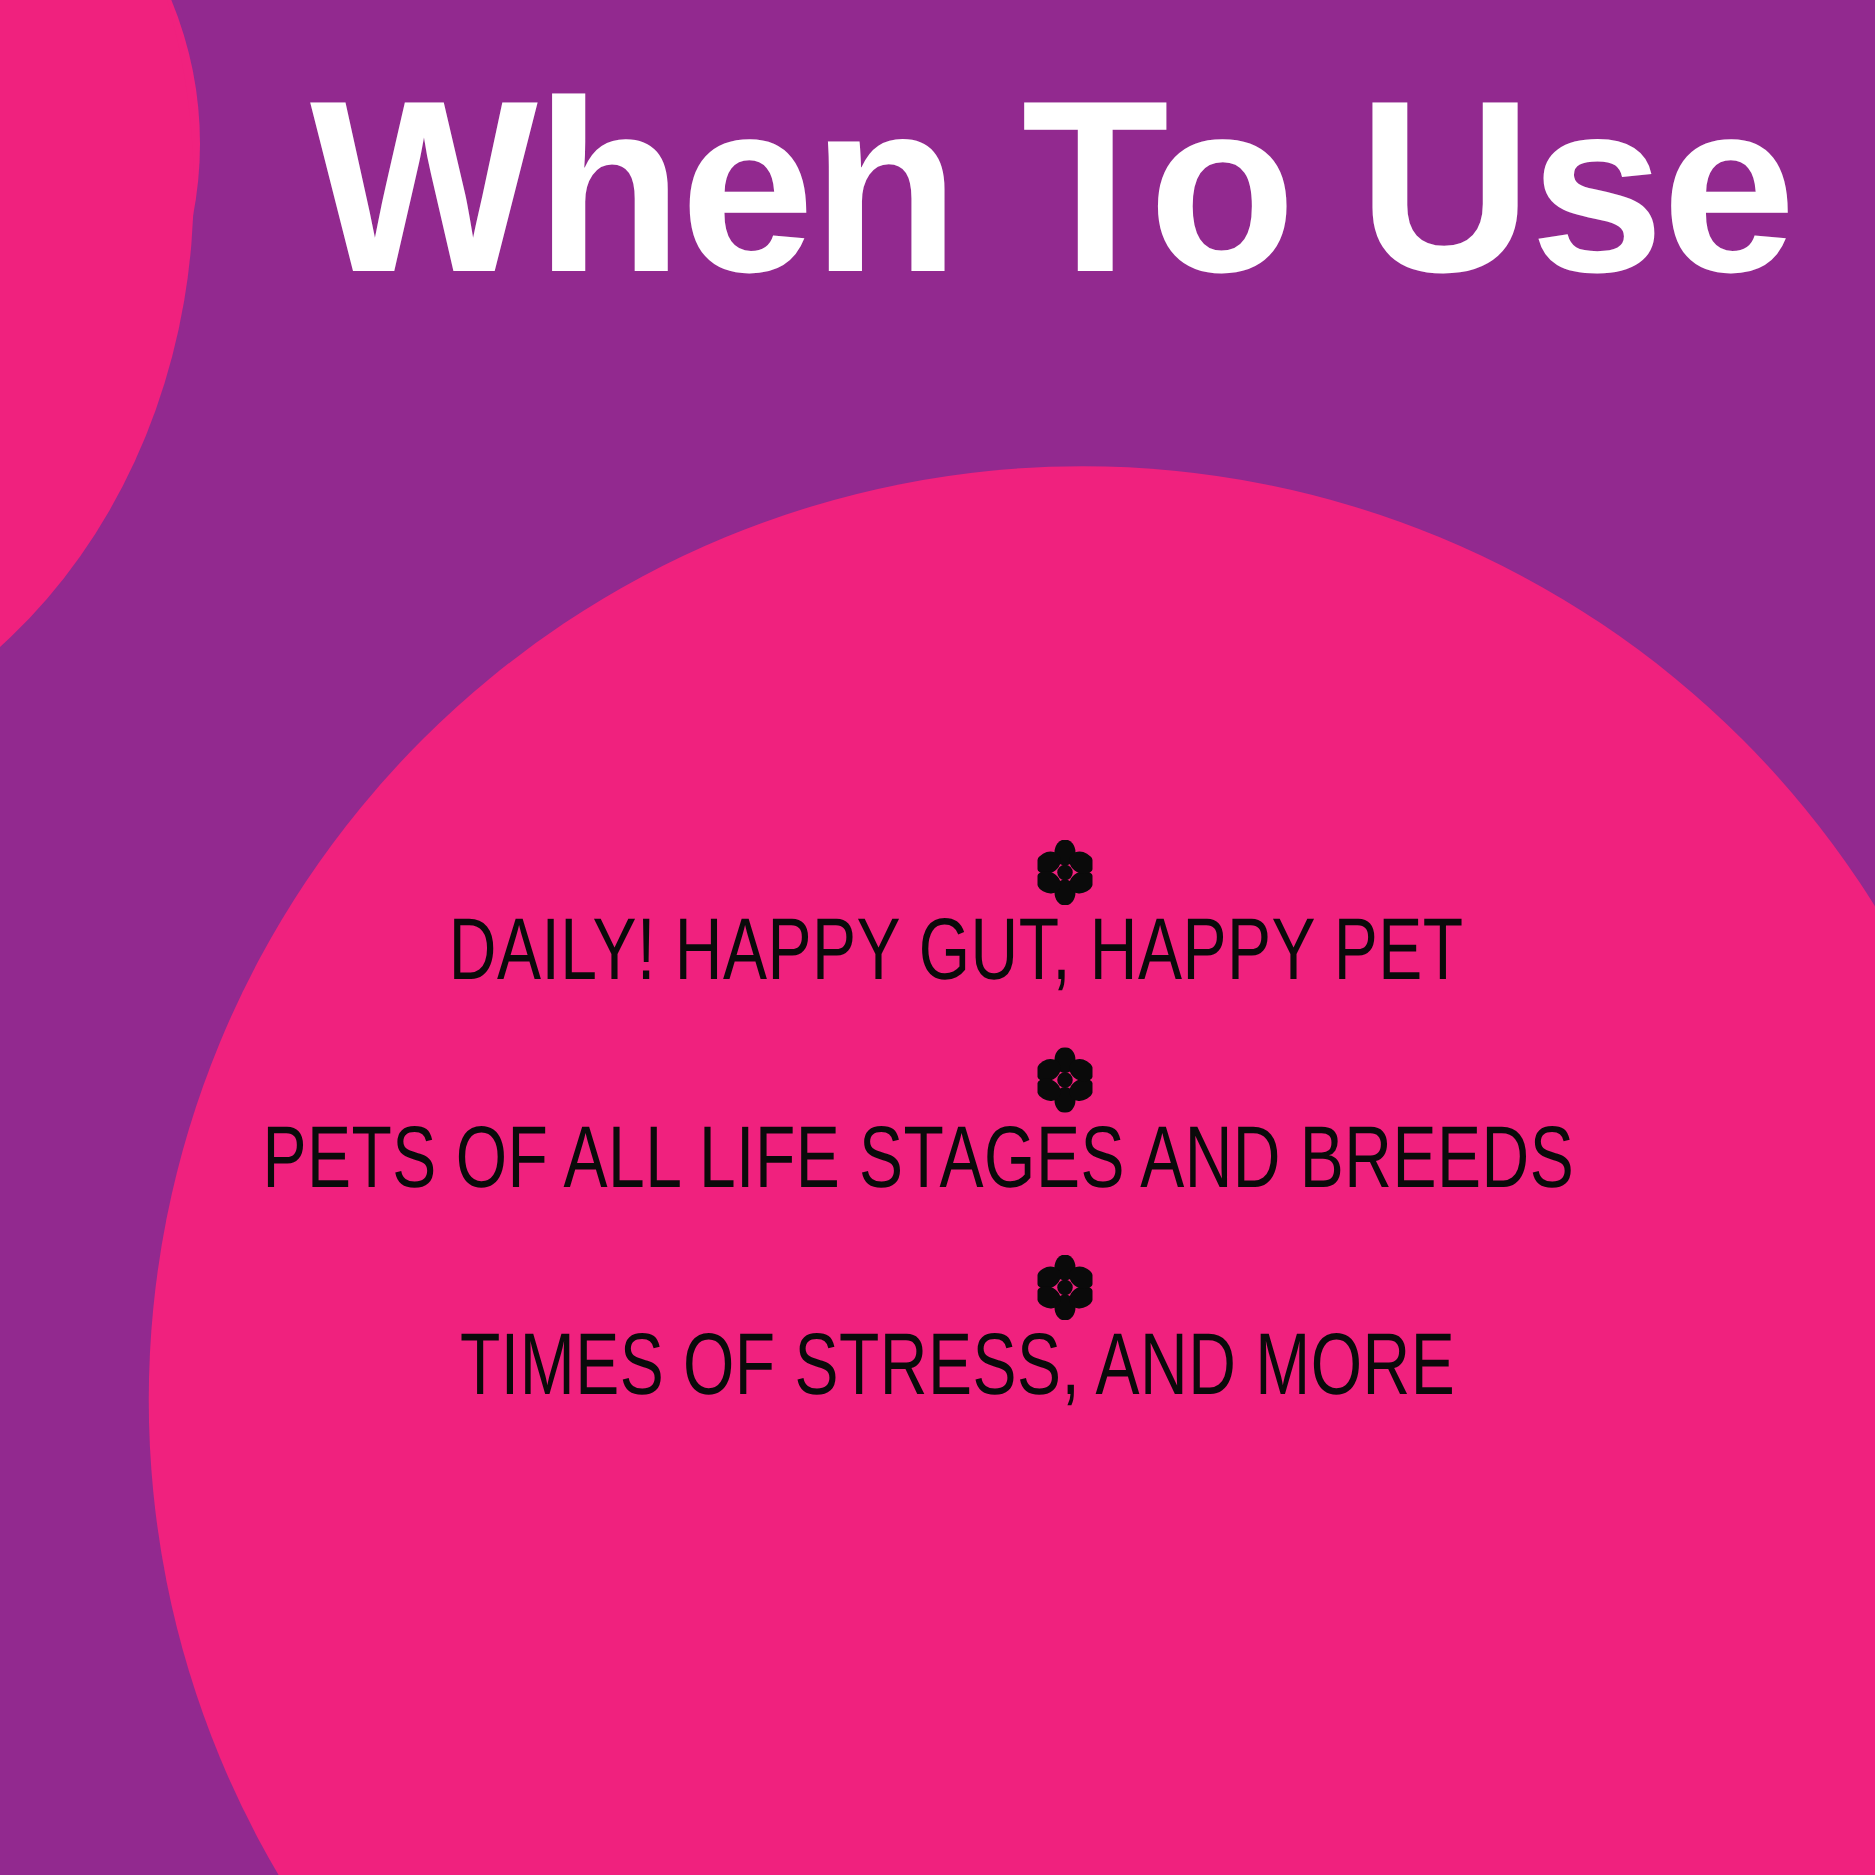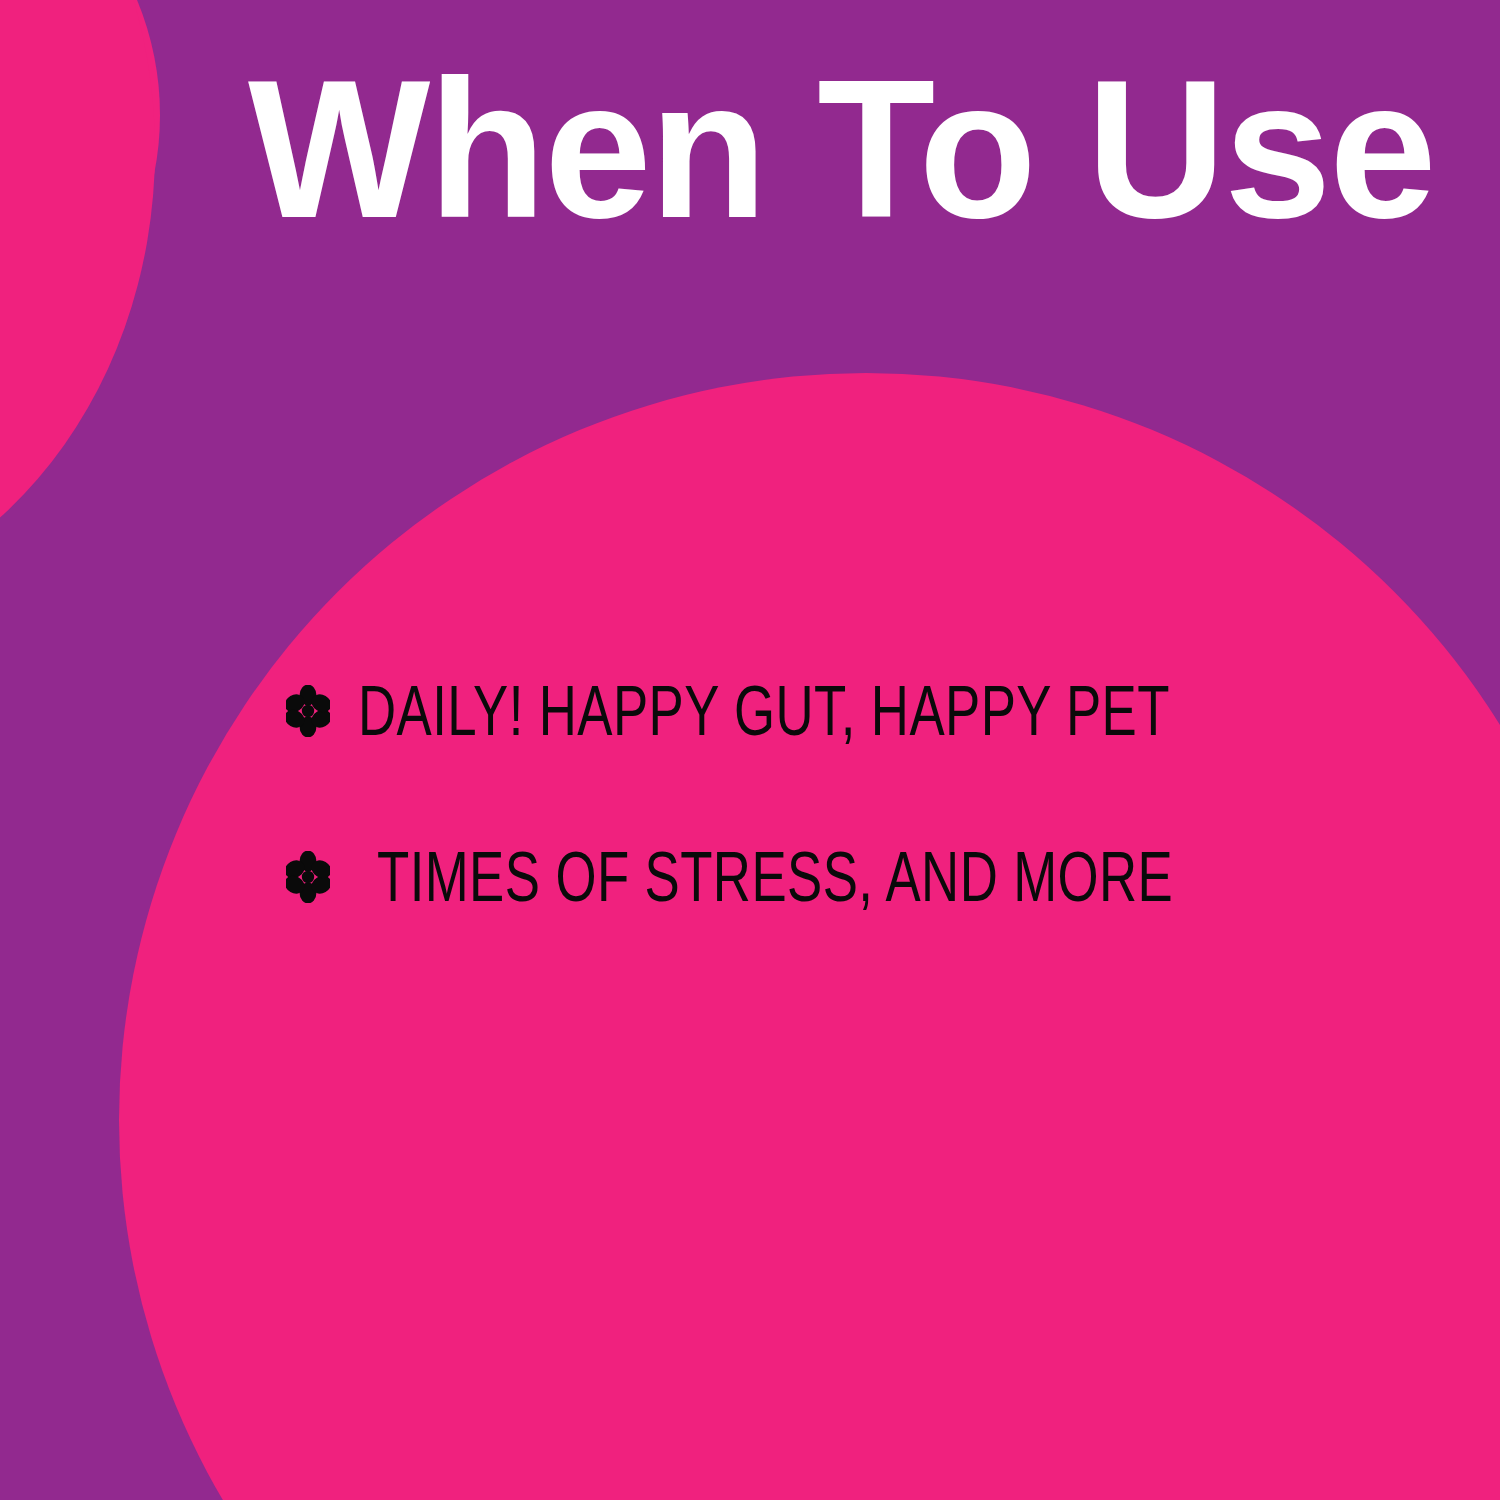--- a/index.html
+++ b/index.html
@@ -59,22 +59,23 @@
     width: 1160px;
     list-style: none;
     margin: 0;
     padding: 0;
   }
   .bullet-row {
     display: flex;
     align-items: center;
     height: 78px;
     margin: 0 0 88px 0;
+    flex-direction: column;
   }
-  .bullet-row:last-child { margin-bottom: 0; gap: 19px; }
+  .bullet-row:last-child { margin-bottom: 0; }
 
   .bullet-marker {
     flex: 0 0 auto;
     width: 44px;
     height: 52px;
     margin-right: 28px;
     display: block;
   }
   .bullet-text {
     flex: 1 1 auto;
@@ -117,20 +118,34 @@
             <ellipse cx="8.6" cy="18.2" rx="8.4" ry="10.4" transform="rotate(60 8.6 18.2)"></ellipse>
             <ellipse cx="35.4" cy="33.8" rx="8.4" ry="10.4" transform="rotate(60 35.4 33.8)"></ellipse>
             <ellipse cx="8.6" cy="33.8" rx="8.4" ry="10.4" transform="rotate(-60 8.6 33.8)"></ellipse>
             <ellipse cx="35.4" cy="18.2" rx="8.4" ry="10.4" transform="rotate(-60 35.4 18.2)"></ellipse>
             <circle cx="22" cy="26" r="6.2"></circle>
           </g>
         </svg>
         <span class="bullet-text">DAILY! HAPPY GUT, HAPPY PET</span>
       </li>
 
+      <li class="bullet-row">
+        <svg class="bullet-marker" viewBox="0 0 44 52">
+          <g fill="#0A0A0A">
+            <ellipse cx="22" cy="10" rx="8.4" ry="10.4"></ellipse>
+            <ellipse cx="22" cy="42" rx="8.4" ry="10.4"></ellipse>
+            <ellipse cx="8.6" cy="18.2" rx="8.4" ry="10.4" transform="rotate(60 8.6 18.2)"></ellipse>
+            <ellipse cx="35.4" cy="33.8" rx="8.4" ry="10.4" transform="rotate(60 35.4 33.8)"></ellipse>
+            <ellipse cx="8.6" cy="33.8" rx="8.4" ry="10.4" transform="rotate(-60 8.6 33.8)"></ellipse>
+            <ellipse cx="35.4" cy="18.2" rx="8.4" ry="10.4" transform="rotate(-60 35.4 18.2)"></ellipse>
+            <circle cx="22" cy="26" r="6.2"></circle>
+          </g>
+        </svg>
+        <span class="bullet-text">PETS OF ALL LIFE STAGES AND BREEDS</span>
+      </li>
 
 
 
       <li class="bullet-row">
         <svg class="bullet-marker" viewBox="0 0 44 52">
           <g fill="#0A0A0A">
             <ellipse cx="22" cy="10" rx="8.4" ry="10.4"></ellipse>
             <ellipse cx="22" cy="42" rx="8.4" ry="10.4"></ellipse>
             <ellipse cx="8.6" cy="18.2" rx="8.4" ry="10.4" transform="rotate(60 8.6 18.2)"></ellipse>
             <ellipse cx="35.4" cy="33.8" rx="8.4" ry="10.4" transform="rotate(60 35.4 33.8)"></ellipse>

